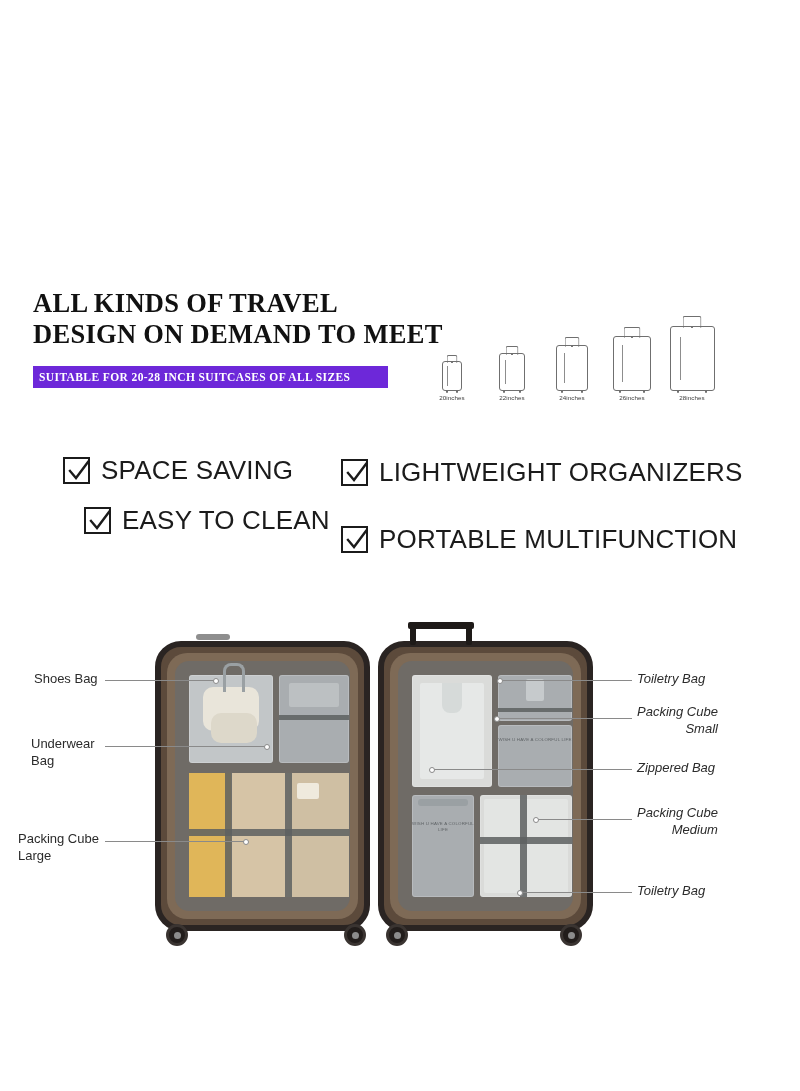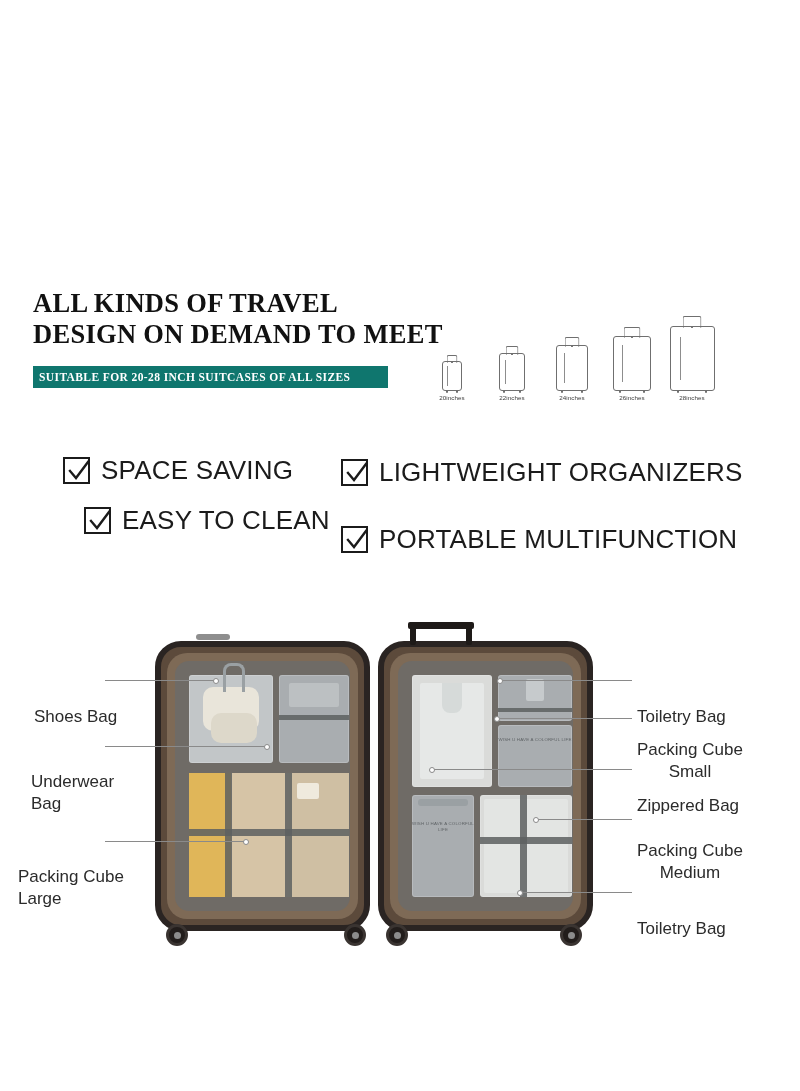--- a/index.html
+++ b/index.html
@@ -30,21 +30,21 @@
     color: #111111;
     line-height: 1.17;
     white-space: nowrap;
   }
   .subbar {
     position: absolute;
     left: 33px;
     top: 366px;
     width: 355px;
     height: 22px;
-    background: #0f766e;
+    background: #6d28d9;
     color: #ffffff;
     font-family: "Liberation Serif", serif;
     font-weight: bold;
     font-size: 11.5px;
     letter-spacing: 0.4px;
     display: flex;
     align-items: center;
     padding-left: 6px;
     box-sizing: border-box;
   }
@@ -146,28 +146,27 @@
     position: absolute;
     left: 0;
     top: 600px;
     width: 800px;
     height: 400px;
   }
 
   
   .callout {
     position: absolute;
-    font-size: 17px;
+    font-size: 13px;
     color: #2b2b2b;
     line-height: 1.28;
     white-space: pre-line;
-    margin-top: 35px;
   }
   .callout.left { text-align: left; }
-  .callout.right { text-align: center; }
+  .callout.right { text-align: right; font-style: italic; }
 
   .leader {
     position: absolute;
     height: 1px;
     background: #8a8a8a;
   }
   .dot {
     position: absolute;
     width: 4px;
     height: 4px;

